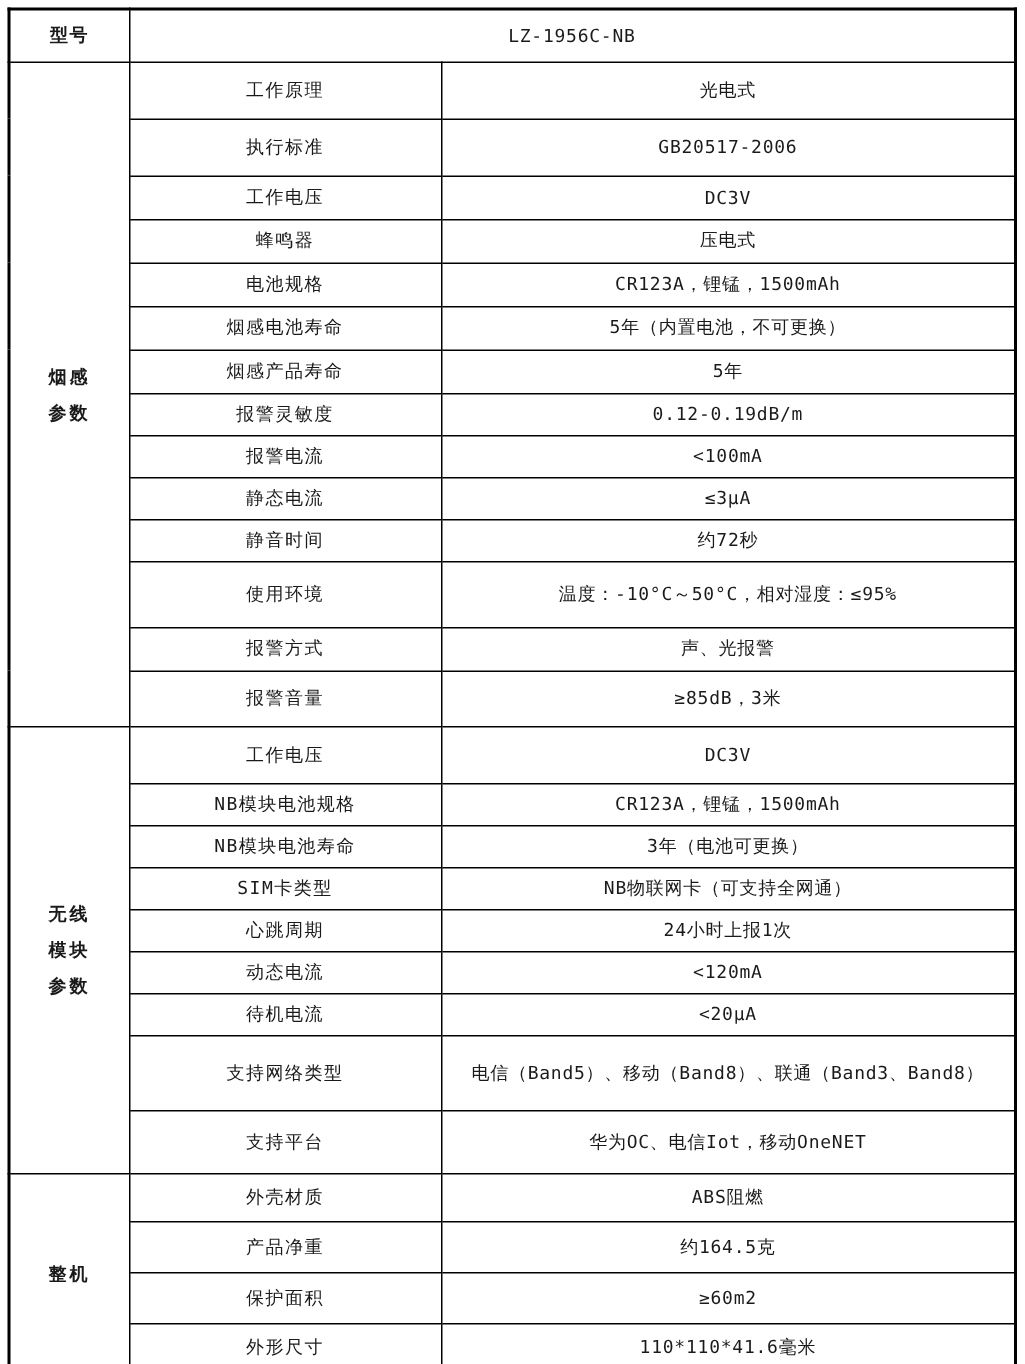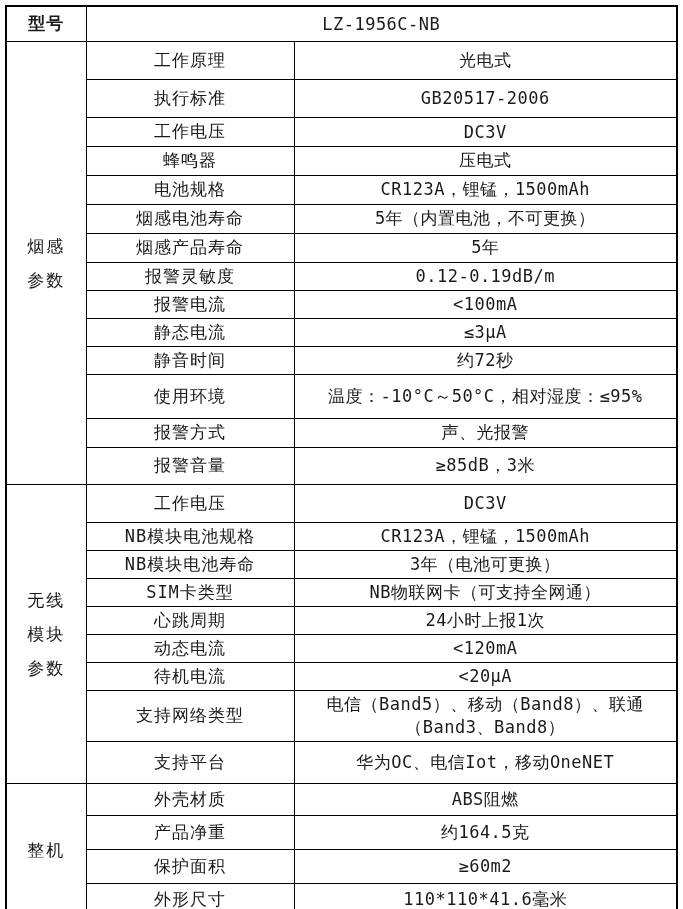--- a/index.html
+++ b/index.html
@@ -19,27 +19,27 @@
     border-collapse: collapse;
     width: 671px;
     table-layout: fixed;
     border: 2px solid #000000;
   }
   table.spec td {
     border: 1px solid #000000;
     text-align: center;
     vertical-align: middle;
     font-family: "DejaVu Sans Mono", "DejaVu Sans", "Liberation Sans", sans-serif;
-    font-size: 17px;
+    font-size: 12px;
     color: #1a1a1a;
     padding: 2px 4px;
     overflow: hidden;
   }
   td.section-cell {
-    font-weight: normal;
+    font-weight: bold;
     font-size: 15px;
     letter-spacing: 2px;
     line-height: 2.0;
   }
   td.model-label-cell {
     font-weight: bold;
     font-size: 15px;
     letter-spacing: 1px;
   }
   td.param-label-cell {

